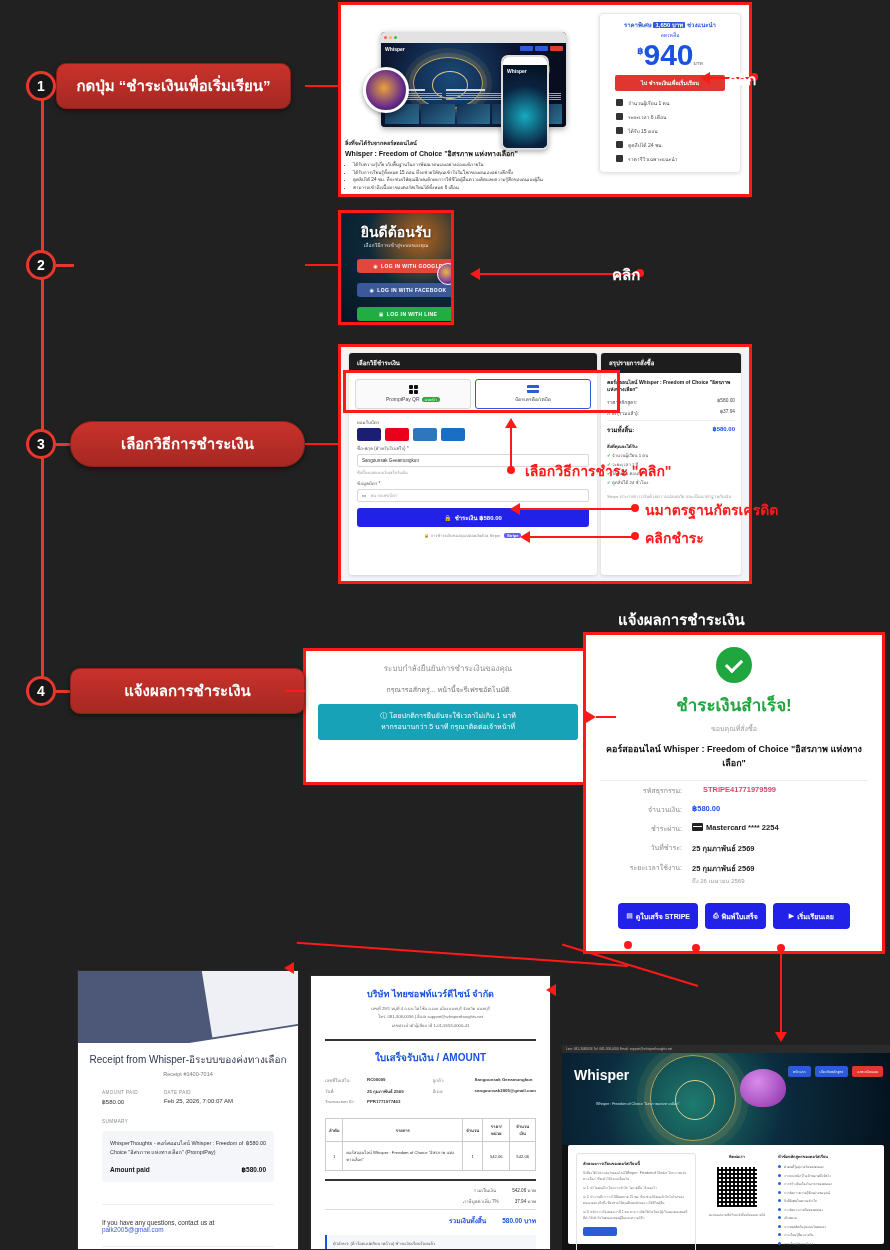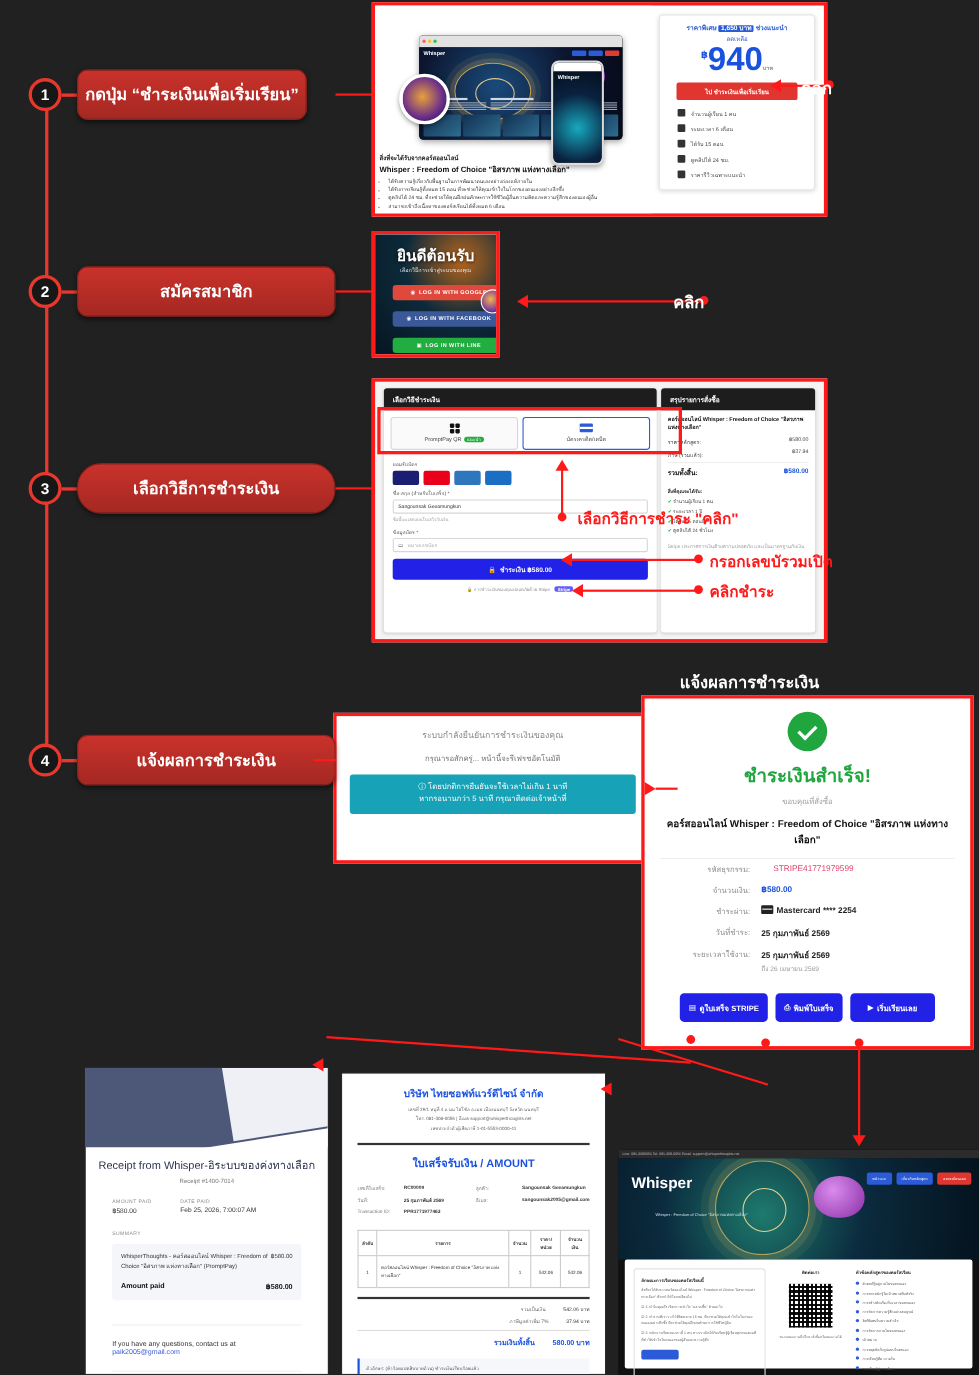--- a/index.html
+++ b/index.html
@@ -171,21 +171,21 @@
      display:flex;align-items:center;justify-content:center;}
   .ok-circle:after{content:"";width:13px;height:7px;border-left:3px solid #fff;border-bottom:3px solid #fff;
      transform:rotate(-45deg);margin-top:-3px;}
   .ok-title{text-align:center;color:#20a63f;font-size:17px;font-weight:bold;margin-top:8px;}
   .ok-sub{text-align:center;color:#9b9b9b;font-size:7px;margin-top:5px;}
   .ok-course{text-align:center;color:#111;font-size:9px;font-weight:bold;margin:9px 14px 0;line-height:1.5;}
   .det{margin:10px 14px 0;border-top:1px solid #eee;}
   .det-row{display:flex;padding:4px 0;align-items:flex-start;}
   .det-k{width:92px;text-align:right;color:#8a8a8a;font-size:7px;padding-right:10px;}
   .det-v{flex:1;font-size:7.5px;color:#222;font-weight:bold;}
-  .det-v.pink{color:#e0426b;font-weight:normal;padding-left:11px;}
+  .det-v.pink{color:#e0426b;font-weight:bold;padding-left:11px;}
   .det-v.blue{color:#1a52e0;}
   .det-v small{display:block;color:#9b9b9b;font-size:6px;font-weight:normal;margin-top:2px;}
   .mc-ic{display:inline-block;width:11px;height:8px;background:#222;border-radius:1px;vertical-align:-1px;margin-right:3px;position:relative;}
   .mc-ic:after{content:"";position:absolute;left:1px;right:1px;top:3px;height:1px;background:#fff;}
   .acts{display:flex;gap:7px;justify-content:center;margin-top:13px;}
   .act{height:26px;background:#2121e8;border-radius:4px;color:#fff;font-size:7px;font-weight:bold;
      display:flex;align-items:center;justify-content:center;gap:3px;padding:0 8px;}
   .act.wide{padding:0 16px;}
 
   
@@ -264,26 +264,25 @@
 </style>
 </head>
 <body>
 
 <div class="stage">
 
   <div class="spine"></div>
 
   <div class="bullet" style="left:26px;top:71px;">1</div>
   <div class="pill-stub" style="left:56px;top:85px;width:18px;"></div>
-  <div class="step-pill" style="left:70px;top:63px;width:209px;">กดปุ่ม “ชำระเงินเพื่อเริ่มเรียน”</div>
+  <div class="step-pill" style="left:56px;top:63px;width:235px;">กดปุ่ม “ชำระเงินเพื่อเริ่มเรียน”</div>
   <div class="hline" style="left:305px;top:85px;width:35px;"></div>
 
   <div class="bullet" style="left:26px;top:250px;">2</div>
   <div class="pill-stub" style="left:56px;top:264px;width:18px;"></div>
-  <div class="step-pill" style="left:70px;top:242px;width:235px;">สมัครสมาชิก</div>
   <div class="hline" style="left:305px;top:264px;width:35px;"></div>
 
   <div class="bullet" style="left:26px;top:429px;">3</div>
   <div class="pill-stub" style="left:56px;top:443px;width:18px;"></div>
   <div class="step-pill" style="left:70px;top:421px;width:235px;border-radius:22px;">เลือกวิธีการชำระเงิน</div>
   <div class="hline" style="left:305px;top:443px;width:35px;"></div>
 
   <div class="bullet" style="left:26px;top:676px;">4</div>
   <div class="pill-stub" style="left:56px;top:690px;width:18px;"></div>
   <div class="step-pill" style="left:70px;top:668px;width:235px;">แจ้งผลการชำระเงิน</div>
@@ -494,21 +493,21 @@
   <div style="position:absolute;left:343px;top:370px;width:277px;height:43px;border:3px solid #ff1a1a;z-index:7;"></div>
 
   <div class="vline" style="left:510px;top:424px;height:46px;"></div>
   <div class="arrowU" style="left:505px;top:418px;"></div>
   <div class="dot" style="left:507px;top:466px;"></div>
   <div class="annot-red" style="left:525px;top:460px;">เลือกวิธีการชำระ "คลิก"</div>
 
   <div class="hline" style="left:520px;top:508px;width:115px;"></div>
   <div class="arrowL" style="left:510px;top:503px;"></div>
   <div class="dot" style="left:631px;top:504px;"></div>
-  <div class="annot-red" style="left:645px;top:499px;">กรอกเลขบัรวมเปิต</div>
+  <div class="annot-red" style="left:645px;top:499px;">นมาตรฐานกัตรเครดิต</div>
 
   <div class="hline" style="left:530px;top:536px;width:105px;"></div>
   <div class="arrowL" style="left:520px;top:531px;"></div>
   <div class="dot" style="left:631px;top:532px;"></div>
   <div class="annot-red" style="left:645px;top:527px;">คลิกชำระ</div>
 
   <div class="shot s4a">
     <div class="p-sub">ระบบกำลังยืนยันการชำระเงินของคุณ</div>
     <div class="p-sub2">กรุณารอสักครู่... หน้านี้จะรีเฟรชอัตโนมัติ</div>
     <div class="p-box">

